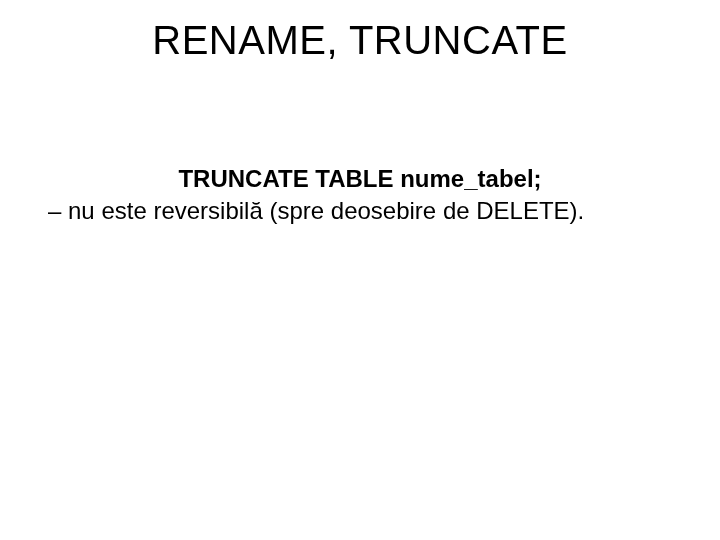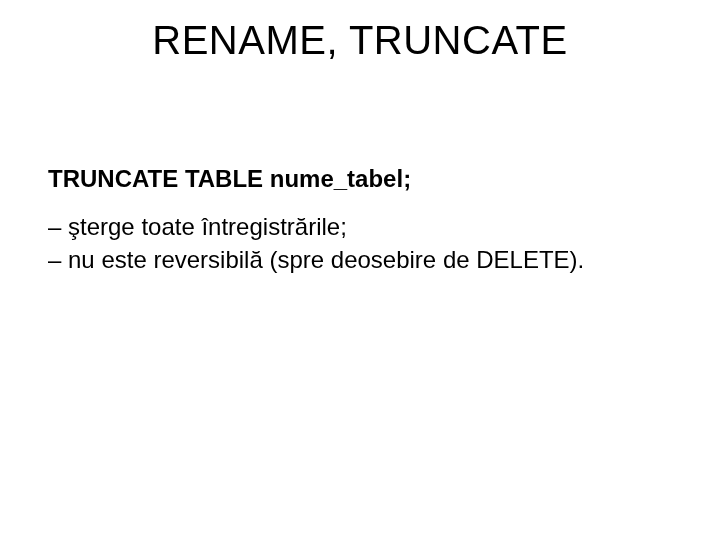--- a/index.html
+++ b/index.html
@@ -27,30 +27,30 @@
   .body {
     font-size: 24px;
     line-height: 1.35;
   }
   .stmt {
     font-weight: 700;
     margin-bottom: 32px;
   }
   .stmt2 {
     font-weight: 700;
-    margin-bottom: 16px;
+    margin-bottom: 0;
+    text-align: center;
   }
   .note {
     font-weight: 400;
     margin: 0;
   }
 </style>
 </head>
 <body>
 
 <div class="slide">
   <h1 class="title">RENAME, TRUNCATE</h1>
   <div class="body">
     <p class="stmt2">TRUNCATE TABLE nume_tabel;</p>
-    <p class="note">– şterge toate întregistrările;</p>
     <p class="note">– nu este reversibilă (spre deosebire de DELETE).</p>
   </div>
 </div>
 
 </body></html>

